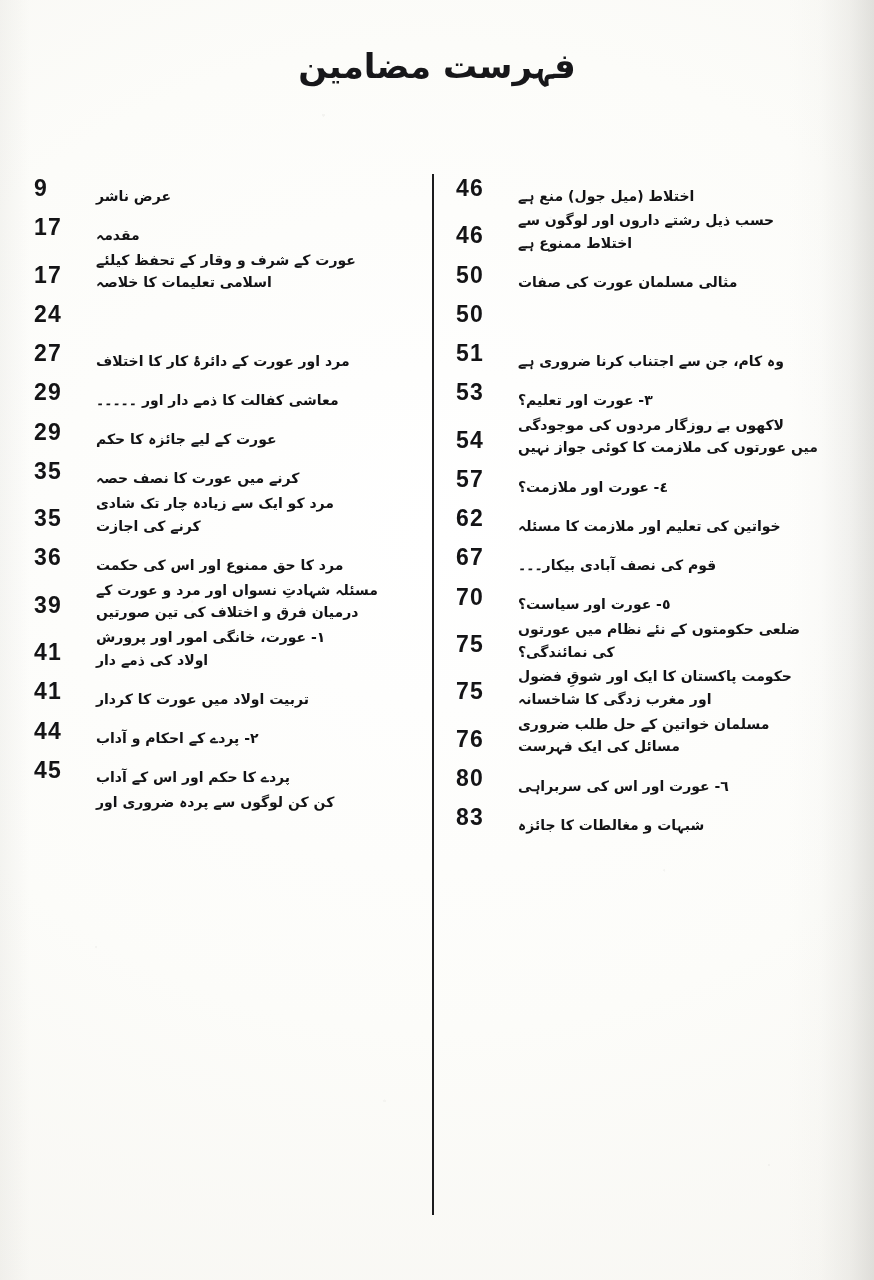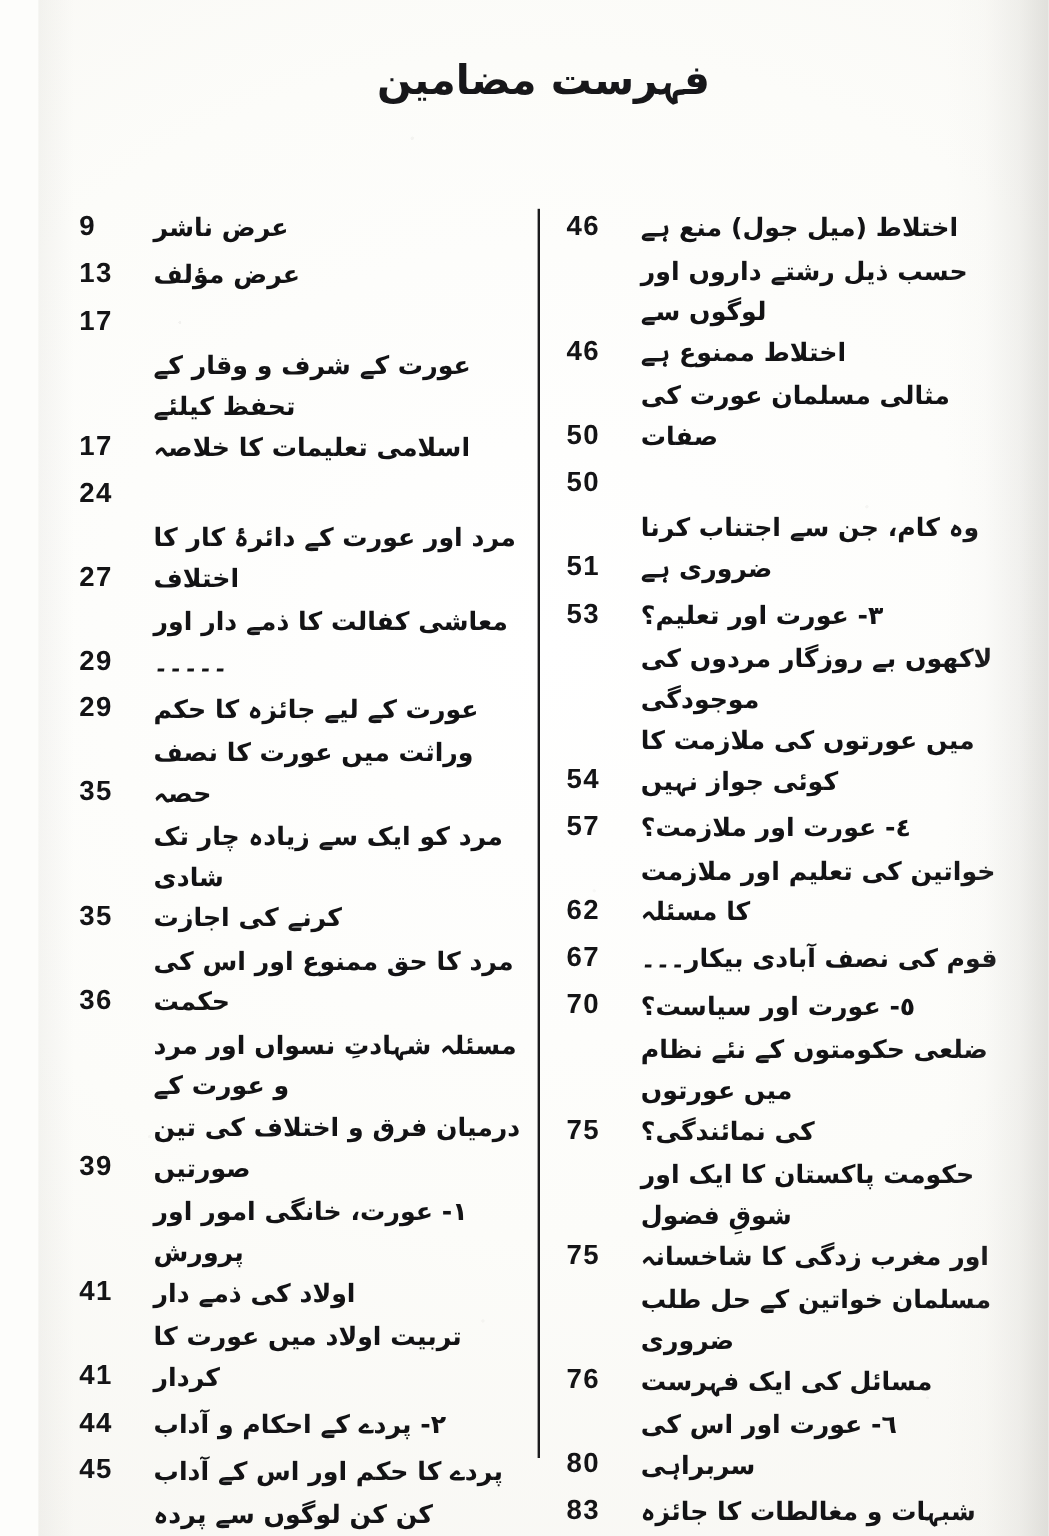--- a/index.html
+++ b/index.html
@@ -15,21 +15,20 @@
     overflow: hidden;
     position: relative;
   }
 
   
   .page {
     position: absolute;
     inset: 0;
     background:
       radial-gradient(ellipse 120% 70% at 50% 42%, #ffffff 0%, #fcfcf9 55%, #f7f6f2 100%);
-    margin-left: 32px;
   }
   .gutter-shade {
     position: absolute;
     top: 0; right: 0;
     width: 86px; height: 100%;
     background: linear-gradient(to left,
         rgba(150,148,142,0.26) 0%,
         rgba(168,166,160,0.14) 28%,
         rgba(200,198,192,0.05) 62%,
         rgba(255,255,255,0) 100%);
@@ -108,21 +107,21 @@
     display: flex;
     flex-direction: row-reverse;
     align-items: flex-end;
     direction: rtl;
     margin-bottom: 2px;
   }
   .entry-text {
     flex: 1 1 auto;
     text-align: left;          
     font-family: "DejaVu Sans", sans-serif;
-    font-size: 21px;
+    font-size: 14px;
     line-height: 1.62;
     color: #131315;
     font-weight: 600;
     direction: rtl;
     white-space: pre-line;
     padding-left: 6px;
     letter-spacing: 0;
   }
   .entry-page {
     flex: 0 0 52px;
@@ -149,25 +148,22 @@
   <div class="toc-title">فہرست مضامین</div>
 
   <div class="columns">
 
     <div class="col col-right" id="col-right">
         <div class="entry">
           <div class="entry-page">9</div>
           <div class="entry-text">عرض ناشر</div>
         </div>
         <div class="entry">
-          <div class="entry-page">13</div>
-          <div class="entry-text">عرض مؤلف</div>
-        </div>
-        <div class="entry">
           <div class="entry-page">17</div>
+          <div class="entry-text">مقدمہ</div>
         </div>
         <div class="entry multiline">
           <div class="entry-page">17</div>
           <div class="entry-text">عورت کے شرف و وقار کے تحفظ کیلئے
 اسلامی تعلیمات کا خلاصہ</div>
         </div>
         <div class="entry">
           <div class="entry-page">24</div>
         </div>
         <div class="entry">
@@ -177,21 +173,21 @@
         <div class="entry">
           <div class="entry-page">29</div>
           <div class="entry-text">معاشی کفالت کا ذمے دار اور ۔۔۔۔۔</div>
         </div>
         <div class="entry">
           <div class="entry-page">29</div>
           <div class="entry-text">عورت کے لیے جائزہ کا حکم</div>
         </div>
         <div class="entry">
           <div class="entry-page">35</div>
-          <div class="entry-text">وراثت میں عورت کا نصف حصہ</div>
+          <div class="entry-text">کرنے میں عورت کا نصف حصہ</div>
         </div>
         <div class="entry multiline">
           <div class="entry-page">35</div>
           <div class="entry-text">مرد کو ایک سے زیادہ چار تک شادی
 کرنے کی اجازت</div>
         </div>
         <div class="entry">
           <div class="entry-page">36</div>
           <div class="entry-text">مرد کا حق ممنوع اور اس کی حکمت</div>
         </div>

